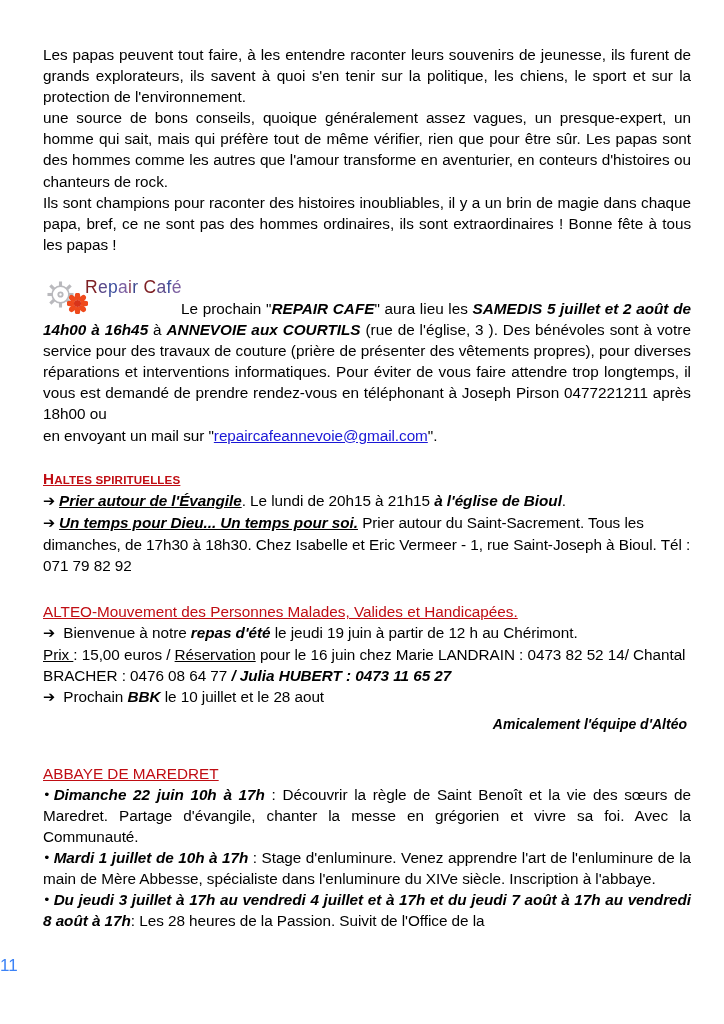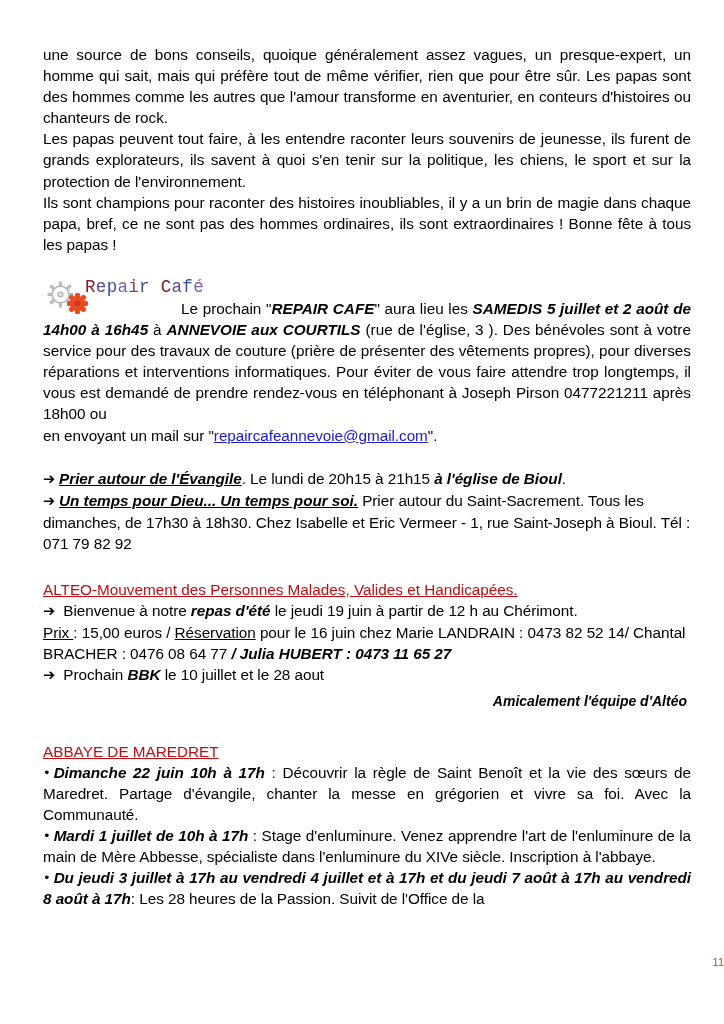--- a/index.html
+++ b/index.html
@@ -55,21 +55,21 @@
     position: absolute;
     left: 0px;
     top: 0px;
     width: 150px;
     height: 40px;
   }
   .logo-text {
     position: absolute;
     left: 42px;
     top: 1px;
-    font-family: Liberation Mono, monospace;
+    font-family: Liberation Sans, sans-serif;
     font-size: 17.5px;
     letter-spacing: 0.3px;
     white-space: nowrap;
   }
   .logo-text span { display: inline; }
   .lt-R { color: #7e2024; }
   .lt-e { color: #5b4a8a; }
   .lt-p { color: #3d4f9e; }
   .lt-a { color: #7b5ea0; }
   .lt-i { color: #8c3f57; }
@@ -157,33 +157,33 @@
     margin: 0;
     padding-top: 5px;
     padding-right: 4px;
   }
 
   .page-number {
     position: absolute;
     left: 0;
     right: 0;
     top: 956px;
-    text-align: right;
-    font-size: 11px;
-    color: #a16207;
+    text-align: left;
+    font-size: 17px;
+    color: #3b82f6;
   }
 </style>
 </head>
 <body>
 
 <div class="page">
 
   <section id="intro-block">
+    <p class="para">Les papas peuvent tout faire, à les entendre raconter leurs souvenirs de jeunesse, ils furent de grands explorateurs, ils savent à quoi s'en tenir sur la politique, les chiens, le sport et sur la protection de l'environnement.</p>
     <p class="para">une source de bons conseils, quoique généralement assez vagues, un presque-expert, un homme qui sait, mais qui préfère tout de même vérifier, rien que pour être sûr. Les papas sont des hommes comme les autres que l'amour transforme en aventurier, en conteurs d'histoires ou chanteurs de rock.</p>
-    <p class="para">Les papas peuvent tout faire, à les entendre raconter leurs souvenirs de jeunesse, ils furent de grands explorateurs, ils savent à quoi s'en tenir sur la politique, les chiens, le sport et sur la protection de l'environnement.</p>
     <p class="para">Ils sont champions pour raconter des histoires inoubliables, il y a un brin de magie dans chaque papa, bref, ce ne sont pas des hommes ordinaires, ils sont extraordinaires ! Bonne fête à tous les papas !</p>
   </section>
 
   <section class="repair-wrap">
 
     <div class="repair-logo">
       <svg class="gear" viewBox="0 0 100 100" aria-hidden="true">
         <g fill="none" stroke="#b9b9bd" stroke-width="5">
           <circle cx="50" cy="50" r="27"></circle>
           <circle cx="50" cy="50" r="7" stroke-width="6"></circle>
@@ -218,20 +218,21 @@
         <span class="lt-R">R</span><span class="lt-e">e</span><span class="lt-p">p</span><span class="lt-a">a</span><span class="lt-i">i</span><span class="lt-r">r</span><span>&nbsp;</span><span class="lt-C">C</span><span class="lt-af">a</span><span class="lt-f">f</span><span class="lt-e2">é</span>
       </div>
     </div>
 
     <p class="repair-body repair-first-line"><span>Le prochain "</span><b>REPAIR CAFE</b><span>" aura lieu les </span><b>SAMEDIS  5 juillet et 2 août  de 14h00 à 16h45</b><span> à </span><b>ANNEVOIE aux COURTILS</b><span> (rue de l'église, 3 ).</span><span> Des bénévoles sont à votre service pour des travaux de couture (prière de présenter des vêtements propres), pour diverses réparations et interventions informatiques. Pour éviter de vous faire attendre trop longtemps, il vous est demandé de prendre rendez-vous en téléphonant à Joseph Pirson 0477221211 après 18h00 ou</span></p>
 
     <p class="para noj"><span>en envoyant un mail sur "</span><a class="mail-link" href="#">repaircafeannevoie@gmail.com</a><span>".</span></p>
   </section>
 
   <section class="sec-haltes">
+    <p class="smallcaps-head"><span class="cap">H</span><span>ALTES SPIRITUELLES</span></p>
 
     <p class="para noj"><span class="arrow">➔</span><b class="u">Prier autour de l'Évangile</b><span>. Le lundi de 20h15 à 21h15 </span><b>à l'église de Bioul</b><span>.</span></p>
 
     <p class="para noj"><span class="arrow">➔</span><b class="u">Un temps pour Dieu... Un temps pour soi.</b><span> Prier autour du Saint-Sacrement. Tous les dimanches, de 17h30 à 18h30. Chez Isabelle et Eric Vermeer - 1, rue Saint-Joseph à Bioul. Tél : 071 79 82 92</span></p>
   </section>
 
   <section class="sec-alteo">
     <p class="red-head">ALTEO-Mouvement des Personnes Malades, Valides et Handicapées.</p>
 
     <p class="para noj"><span class="arrow">➔</span><span> Bienvenue à notre </span><b>repas d'été</b><span> le jeudi 19 juin à partir de 12 h au Chérimont.</span></p>

